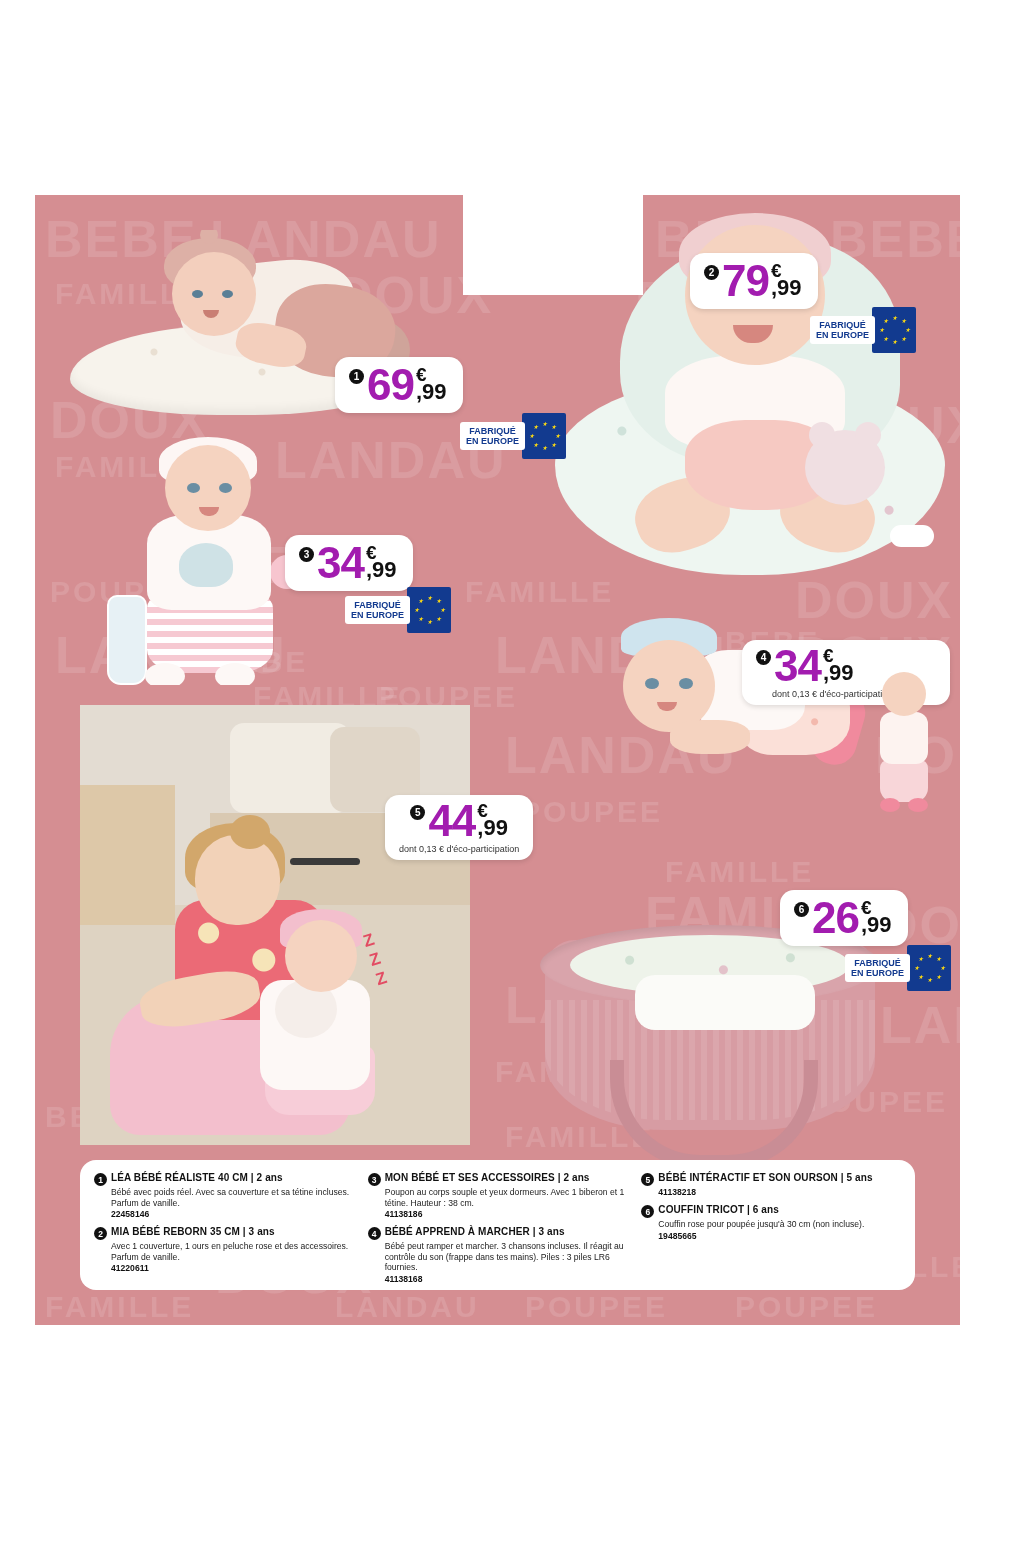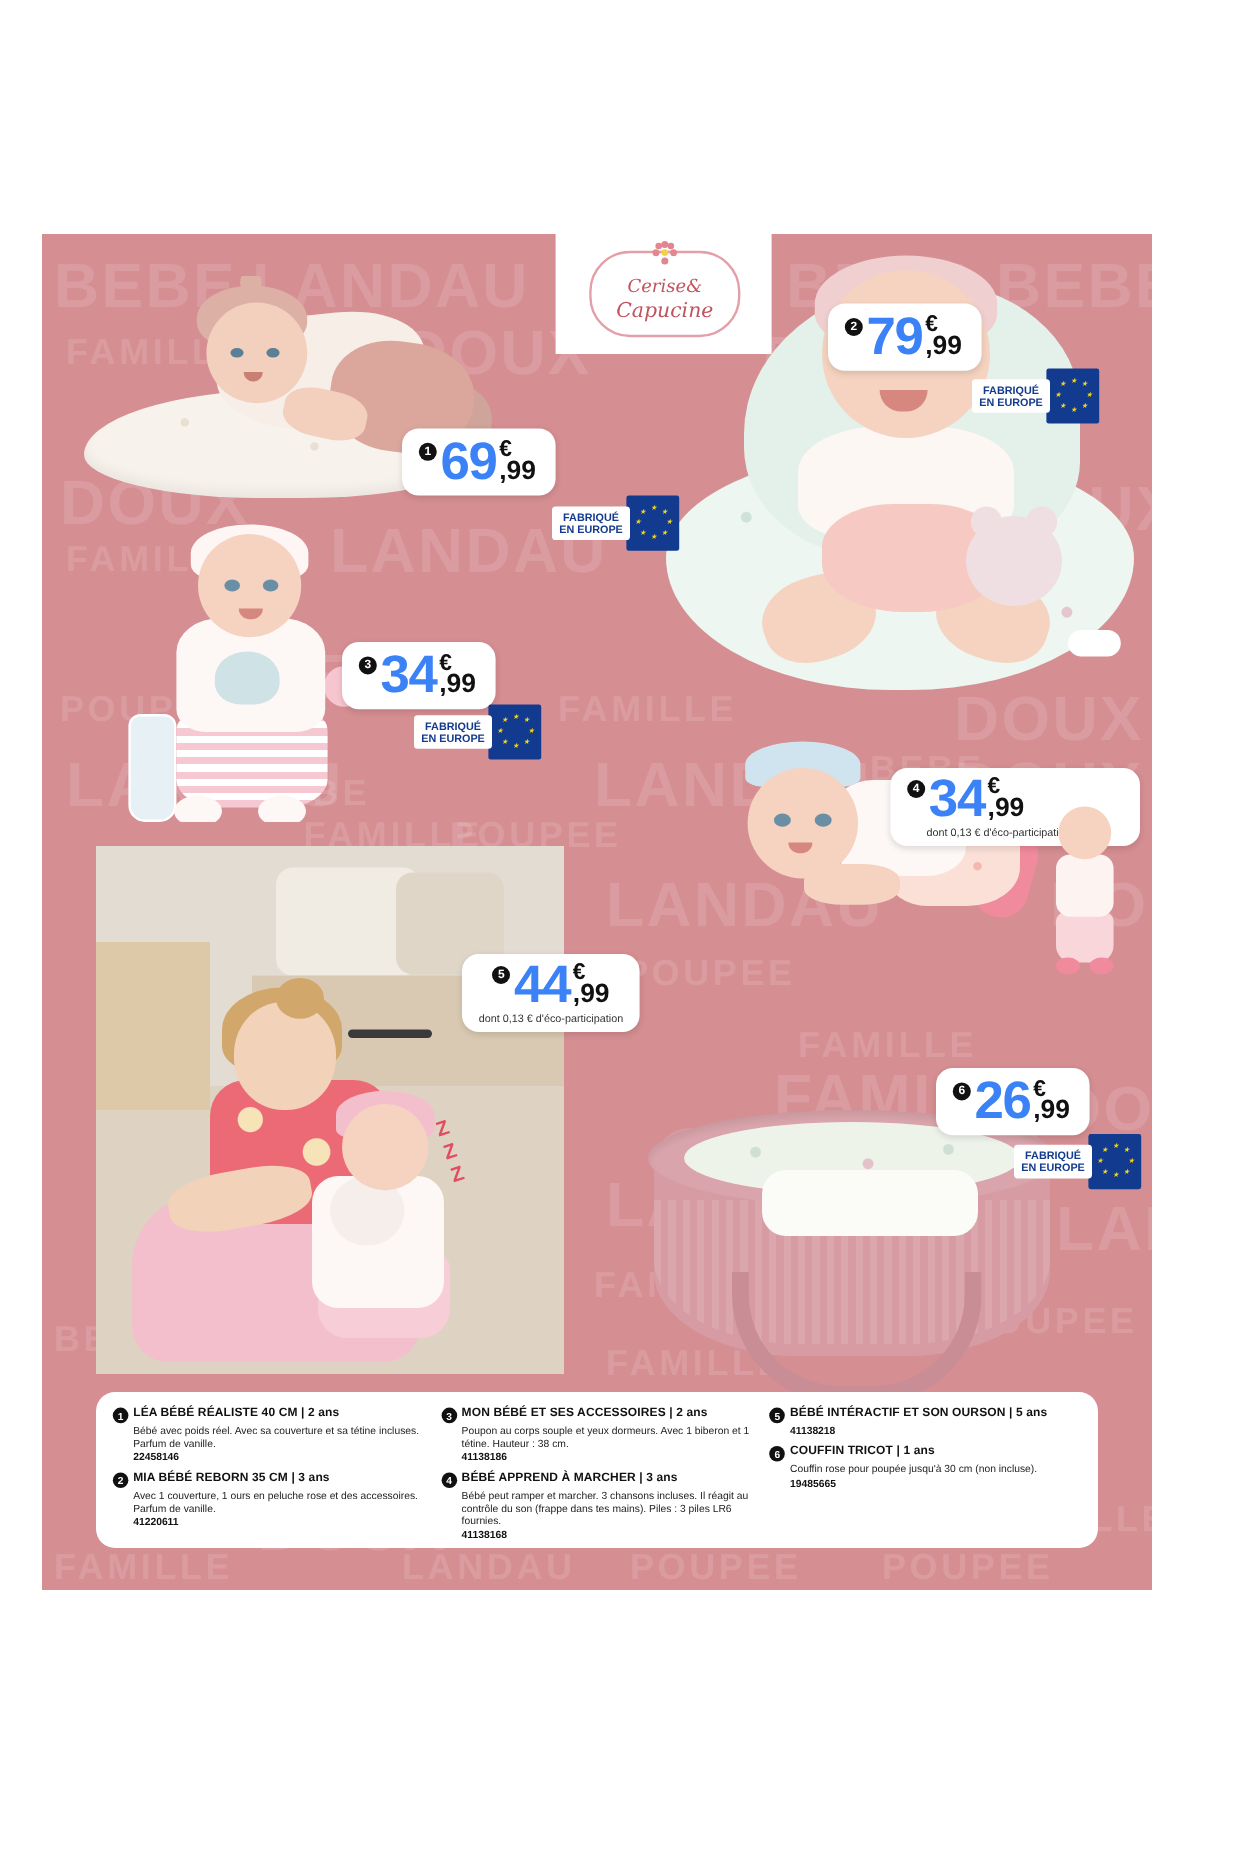--- a/index.html
+++ b/index.html
@@ -267,21 +267,21 @@
     background:#111;color:#fff;font-size:10px;font-weight:700;
     display:flex;align-items:center;justify-content:center;
     margin-right:3px;margin-top:4px;
     flex:0 0 auto;
   }
   .pval {
     font-family:"Liberation Sans", sans-serif;
     font-weight:700;
     font-size:44px;
     line-height:40px;
-    color:#3b82f6;
+    color:#a21caf;
     letter-spacing:-1px;
   }
   .pside { display:flex;flex-direction:column;margin-left:2px;margin-top:2px;}
   .pcur { font-size:19px;font-weight:700;line-height:16px;color:#111;}
   .pcts { font-size:22px;font-weight:700;line-height:18px;color:#111;}
   .eco {
     font-size:9px;color:#333;text-align:center;margin-top:3px;
     font-family:"Liberation Sans", sans-serif;
   }
   .price.with-eco { flex-direction:column; align-items:center; padding:6px 14px 6px 14px;}
@@ -379,35 +379,20 @@
   <div class="wm small" style="left:300px; top:1095px;">LANDAU</div>
   <div class="wm" style="left:600px; top:1040px;">DOUX</div>
   <div class="wm small" style="left:10px; top:1095px;">FAMILLE</div>
   <div class="wm small" style="left:700px; top:1095px;">POUPEE</div>
   <div class="wm small" style="left:70px; top:1055px;">BEBE</div>
   <div class="wm small" style="left:790px; top:1055px;">FAMILLE</div>
   <div class="wm small" style="left:330px; top:660px;">DOUX</div>
   <div class="wm small" style="left:110px; top:160px;">LANDAU</div>
 
   <div class="logo-plate"></div>
-  <div class="logo-badge">
-    <svg class="logo-flower" viewBox="0 0 24 24">
-      <g fill="#e2868f">
-        <circle cx="12" cy="4" r="3.2"></circle>
-          <circle cx="12" cy="19" r="3.2"></circle>
-        <circle cx="4" cy="11.5" r="3.2"></circle>
-          <circle cx="20" cy="11.5" r="3.2"></circle>
-        <circle cx="6.5" cy="5.5" r="3"></circle>
-          <circle cx="17.5" cy="5.5" r="3"></circle>
-      </g>
-      <circle cx="12" cy="11.5" r="3" fill="#f2d14e"></circle>
-    </svg>
-    <div class="logo-line1">Cerise&amp;</div>
-    <div class="logo-line2">Capucine</div>
-  </div>
 
   <div class="photo" id="photo1">
     <div class="blanket"></div>
     <div class="pillow-fur"></div>
     <div class="bodysuit"></div>
     <div class="bodysuit2"></div>
     <div class="hat"></div>
     <div class="head"></div>
     <div class="eye l"></div>
       <div class="eye r"></div>
@@ -673,21 +658,21 @@
       <div class="item">
         <div class="item-head">
           <div class="bullet">5</div>
           <div class="title">BÉBÉ INTÉRACTIF ET SON OURSON | 5 ans</div>
         </div>
         <div class="ref">41138218</div>
       </div>
       <div class="item">
         <div class="item-head">
           <div class="bullet">6</div>
-          <div class="title">COUFFIN TRICOT | 1 ans</div>
+          <div class="title">COUFFIN TRICOT | 6 ans</div>
         </div>
         <div class="desc">Couffin rose pour poupée jusqu'à 30 cm (non incluse).</div>
         <div class="ref">19485665</div>
       </div>
     </div>
   </div>
 
 </div>
 
 </body></html>

